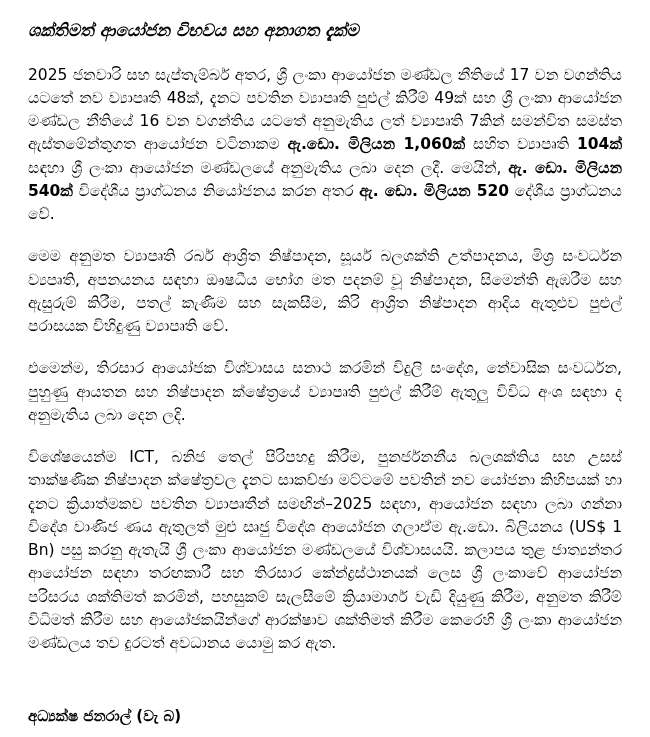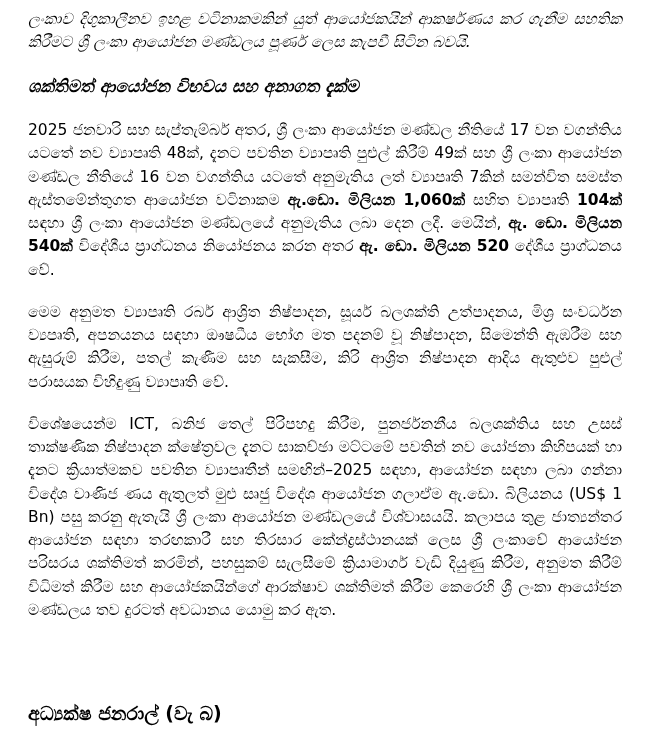--- a/index.html
+++ b/index.html
@@ -41,30 +41,30 @@
     margin-bottom: 20px;
     margin-top: 10px;
   }
   .seg.bold {
     font-weight: bold;
   }
   .signature {
     position: absolute;
     left: 28px;
     bottom: 12px;
-    font-size: 19px;
+    font-size: 15px;
     font-weight: bold;
     color: #000000;
   }
 </style>
 </head>
 <body>
 
 <div class="page">
   <div class="content" id="doc-content">
-      <p class="para italic"><span class="seg">ලංකාව දිගුකාලීනව ඉහළ වටිනාකමකින් යුත් ආයෝජකයින් ආකර්ෂණය කර ගැනීම සහතික කිරීමට ශ්‍රී ලංකා ආයෝජන මණ්ඩලය පූර්ණ ලෙස කැපවී සිටින බවයි.</span></p>
       <p class="para heading"><span class="seg bold">ශක්තිමත් ආයෝජන විභවය සහ අනාගත දැක්ම</span></p>
       <p class="para "><span class="seg">2025 ජනවාරි සහ සැප්තැම්බර් අතර, ශ්‍රී ලංකා ආයෝජන මණ්ඩල නීතියේ 17 වන වගන්තිය යටතේ නව ව්‍යාපෘති 48ක්, දැනට පවතින ව්‍යාපෘති පුළුල් කිරීම් 49ක් සහ ශ්‍රී ලංකා ආයෝජන මණ්ඩල නීතියේ 16 වන වගන්තිය යටතේ අනුමැතිය ලත් ව්‍යාපෘති 7කින් සමන්විත සමස්ත ඇස්තමේන්තුගත ආයෝජන වටිනාකම </span><span class="seg bold">ඇ.ඩො. මිලියන 1,060ක්</span><span class="seg"> සහිත ව්‍යාපෘති </span><span class="seg bold">104ක්</span><span class="seg"> සඳහා ශ්‍රී ලංකා ආයෝජන මණ්ඩලයේ අනුමැතිය ලබා දෙන ලදී. මෙයින්, </span><span class="seg bold">ඇ. ඩො. මිලියන 540ක්</span><span class="seg"> විදේශීය ප්‍රාග්ධනය නියෝජනය කරන අතර </span><span class="seg bold">ඇ. ඩො. මිලියන 520</span><span class="seg"> දේශීය ප්‍රාග්ධනය වේ.</span></p>
       <p class="para "><span class="seg">මෙම අනුමත ව්‍යාපෘති රබර් ආශ්‍රිත නිෂ්පාදන, සූර්ය බලශක්ති උත්පාදනය, මිශ්‍ර සංවර්ධන ව්‍යපෘති, අපනයනය සඳහා ඖෂධීය භෝග මත පදනම් වූ නිෂ්පාදන, සිමෙන්ති ඇඹරීම සහ ඇසුරුම් කිරීම, පතල් කැණීම සහ සැකසීම, කිරි ආශ්‍රිත නිෂ්පාදන ආදිය ඇතුළුව පුළුල් පරාසයක විහිදුණු ව්‍යාපෘති වේ.</span></p>
+      <p class="para "><span class="seg">එමෙන්ම, තිරසාර ආයෝජක විශ්වාසය සනාථ කරමින් විදුලි සංදේශ, නේවාසික සංවර්ධන, පුහුණු ආයතන සහ නිෂ්පාදන ක්ෂේත්‍රයේ ව්‍යාපෘති පුළුල් කිරීම් ඇතුලු විවිධ අංශ සඳහා ද අනුමැතිය ලබා දෙන ලදි.</span></p>
       <p class="para "><span class="seg">විශේෂයෙන්ම ICT, බනිජ තෙල් පිරිපහදු කිරීම, පුනර්ජනනීය බලශක්තිය සහ උසස් තාක්ෂණික නිෂ්පාදන ක්ෂේත්‍රවල දැනට සාකච්ඡා මට්ටමේ පවතින් නව යෝජනා කිහිපයක් හා දැනට ක්‍රියාත්මකව පවතින ව්‍යාපෘතීන් සමඟින්–2025 සඳහා, ආයෝජන සඳහා ලබා ගන්නා විදේශ වාණිජ ණය ඇතුලත් මුළු සෘජු විදේශ ආයෝජන ගලාඒම ඇ.ඩො. බිලියනය (US$ 1 Bn) පසු කරනු ඇතැයි ශ්‍රී ලංකා ආයෝජන මණ්ඩලයේ විශ්වාසයයි. කලාපය තුළ ජාත්‍යන්තර ආයෝජන සඳහා තරඟකාරී සහ තිරසාර කේන්ද්‍රස්ථානයක් ලෙස ශ්‍රී ලංකාවේ ආයෝජන පරිසරය ශක්තිමත් කරමින්, පහසුකම් සැලසීමේ ක්‍රියාමාර්ග වැඩි දියුණු කිරීම, අනුමත කිරීම් විධිමත් කිරීම සහ ආයෝජකයින්ගේ ආරක්ෂාව ශක්තිමත් කිරීම කෙරෙහි ශ්‍රී ලංකා ආයෝජන මණ්ඩලය තව දුරටත් අවධානය යොමු කර ඇත.</span></p>
     </div>
   <div class="signature">අධ්‍යක්ෂ ජනරාල් (වැ බ)</div>
 </div>
 
 </body></html>

